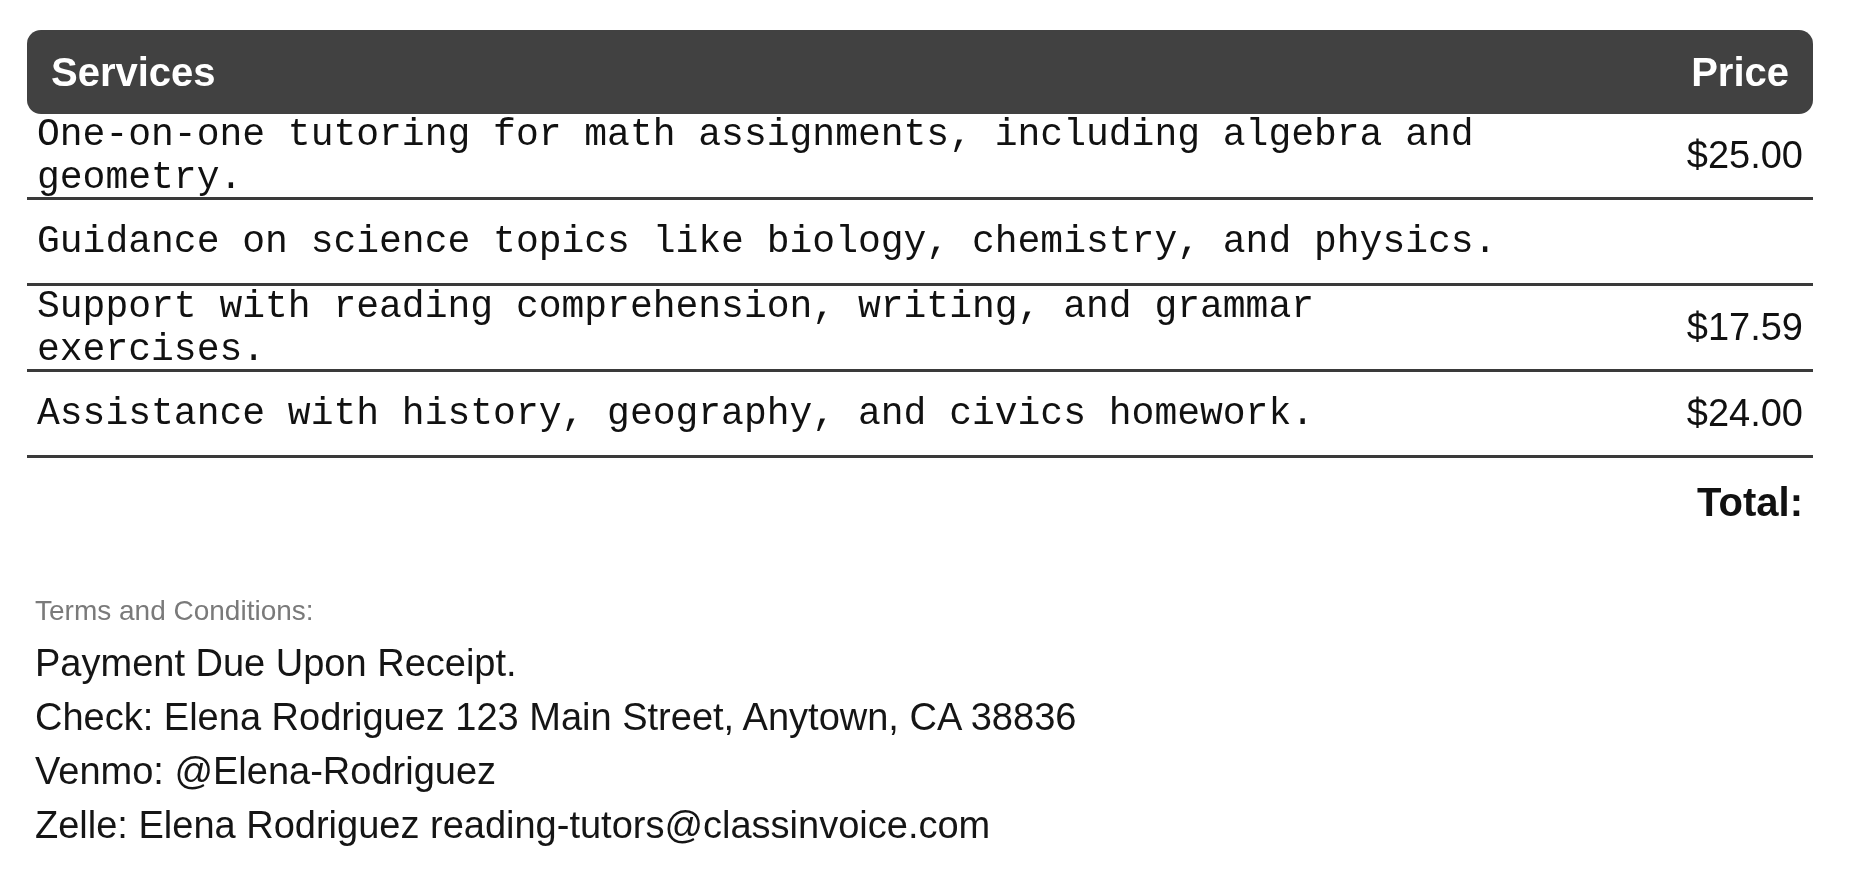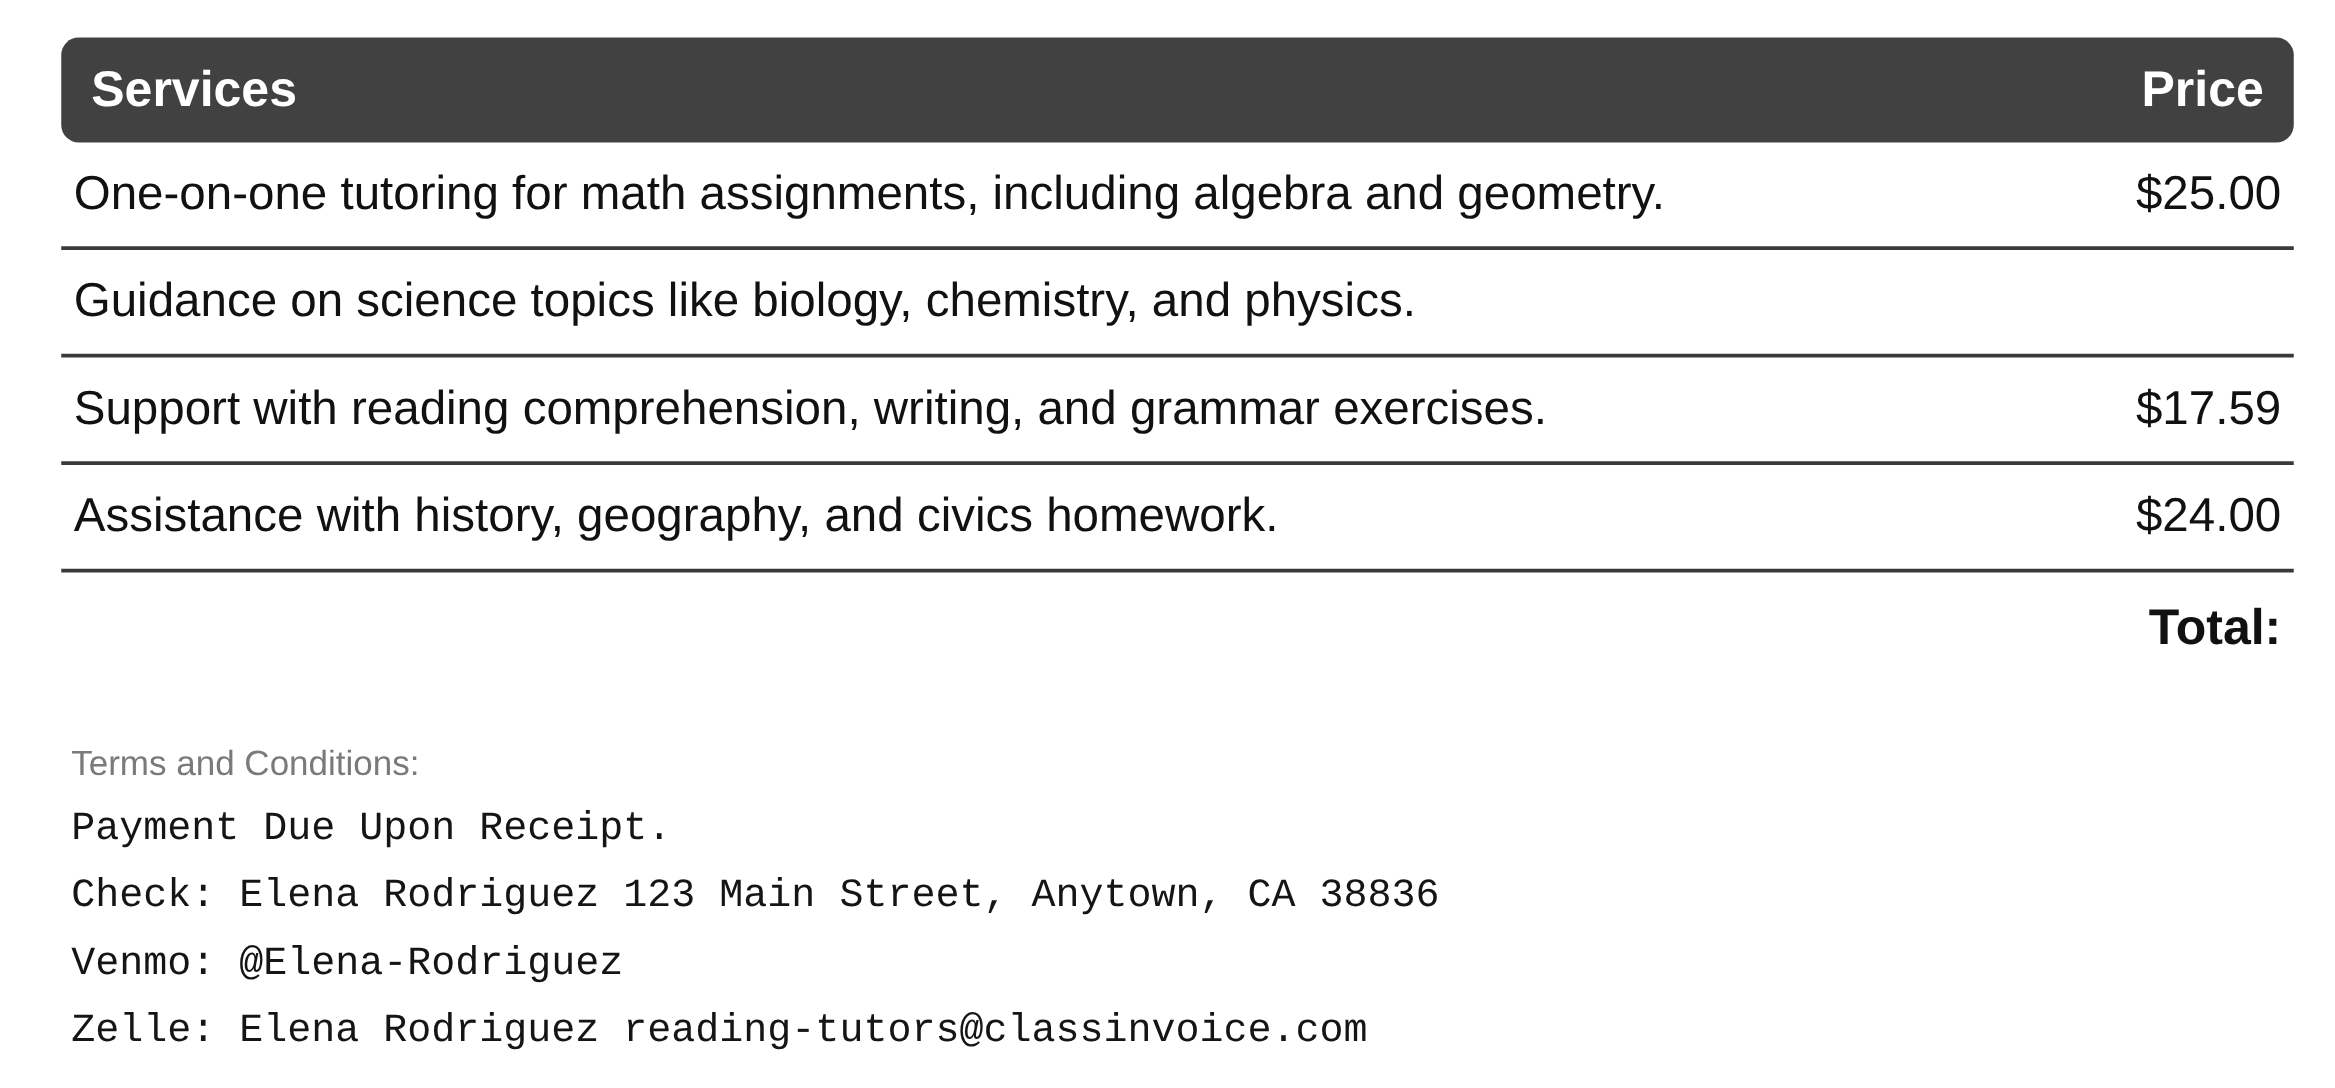--- a/index.html
+++ b/index.html
@@ -6,21 +6,21 @@
     margin: 0;
     padding: 0;
     background: #ffffff;
     width: 1868px;
     height: 870px;
     overflow: hidden;
     font-family: "Liberation Sans", "DejaVu Sans", sans-serif;
   }
   .invoice {
     position: absolute;
-    left: 49px;
+    left: 27px;
     top: 30px;
     width: 1786px;
   }
   
   .thead {
     box-sizing: border-box;
     height: 84px;
     background: #414141;
     color: #ffffff;
     border-radius: 14px;
@@ -35,21 +35,21 @@
   .row {
     box-sizing: border-box;
     height: 86px;
     display: flex;
     align-items: center;
     padding: 0 10px;
     border-bottom: 3px solid #3a3a3a;
     font-size: 38px;
     color: #111111;
   }
-  .row .desc { flex: 1 1 auto; }
+  .row .desc { flex: 1 1 auto; font-family: Liberation Mono, monospace; }
   .price-cell {
     width: 250px;
     flex: 0 0 250px;
     text-align: right;
     white-space: nowrap;
   }
   
   .total-row {
     box-sizing: border-box;
     height: 88px;
@@ -66,24 +66,23 @@
     margin-top: 40px;
     padding: 0 8px;
     color: #111111;
   }
   .terms-heading {
     font-size: 28px;
     line-height: 50px;
     color: #7a7a7a;
   }
   .terms-line {
-    font-size: 32px;
+    font-size: 38px;
     line-height: 54px;
     color: #151515;
-    font-family: Liberation Mono, monospace;
   }
 </style>
 </head>
 <body>
 
 <div class="invoice">
 
   <div>
 
     <div class="thead">

